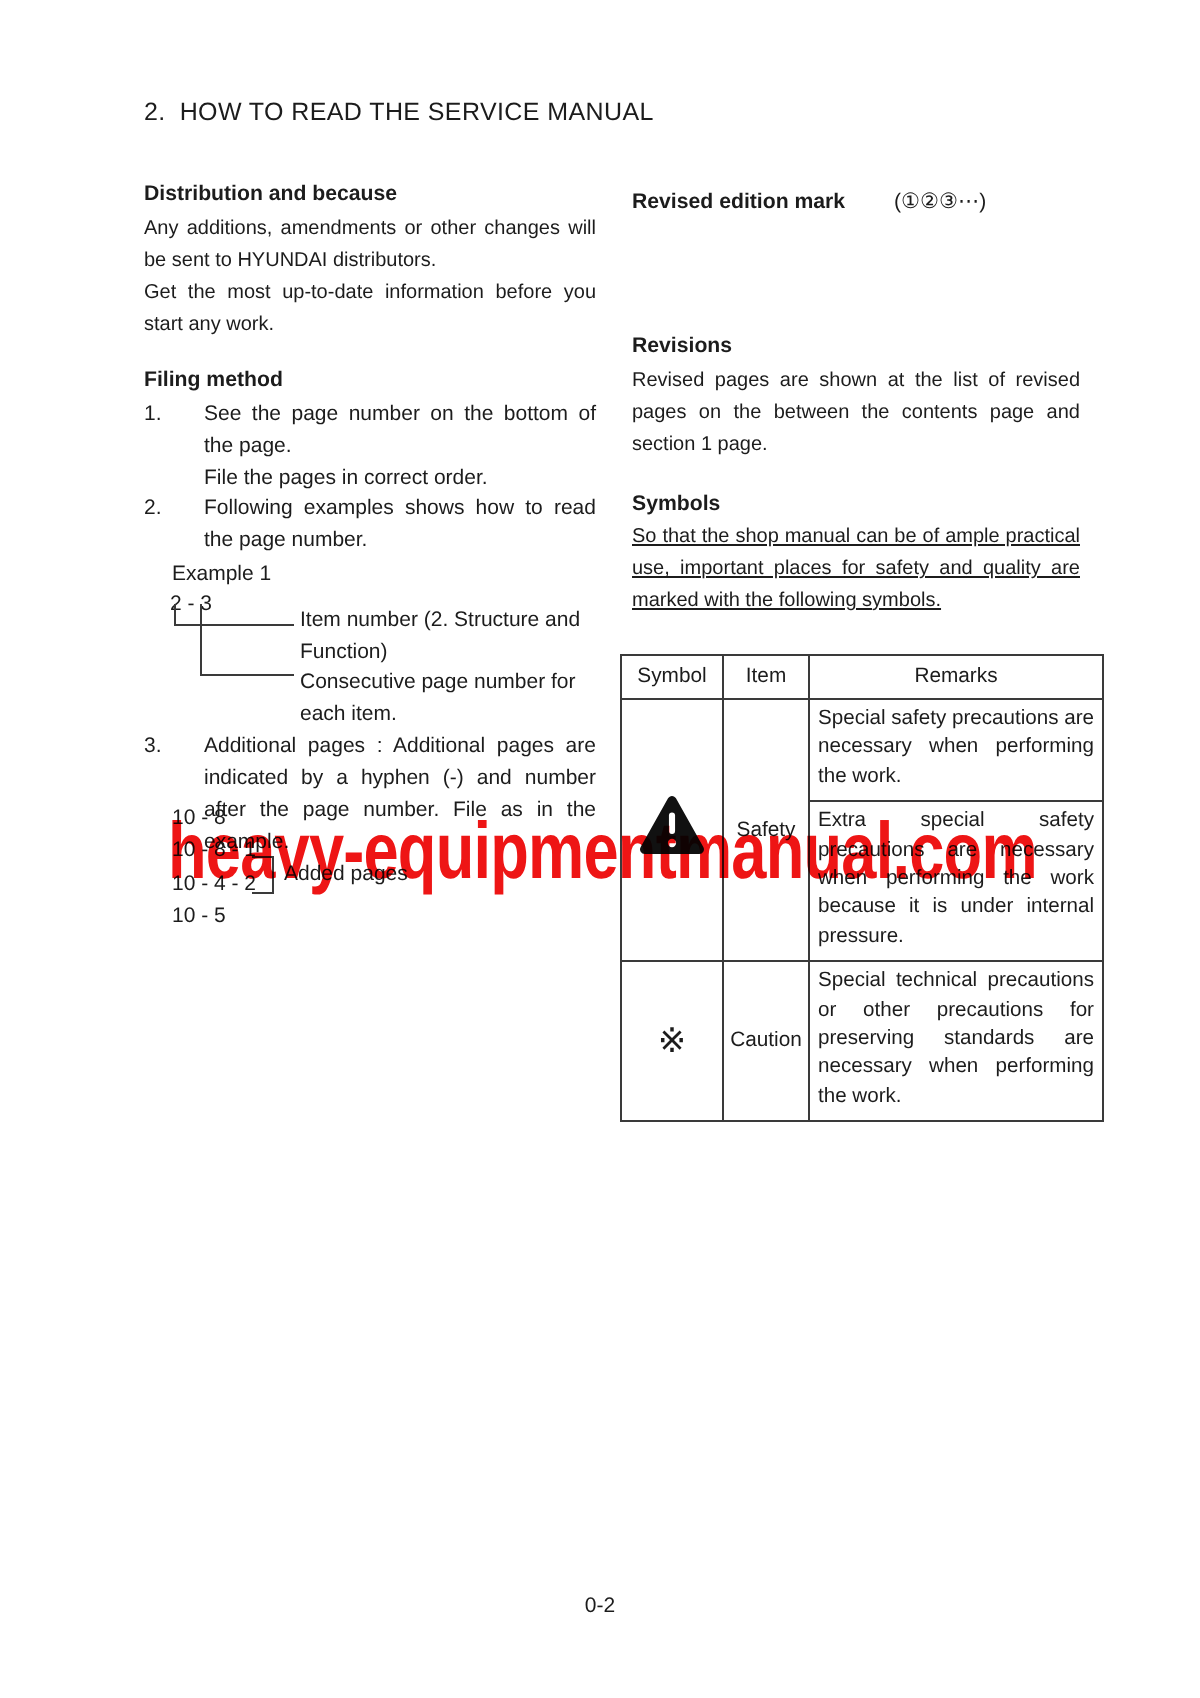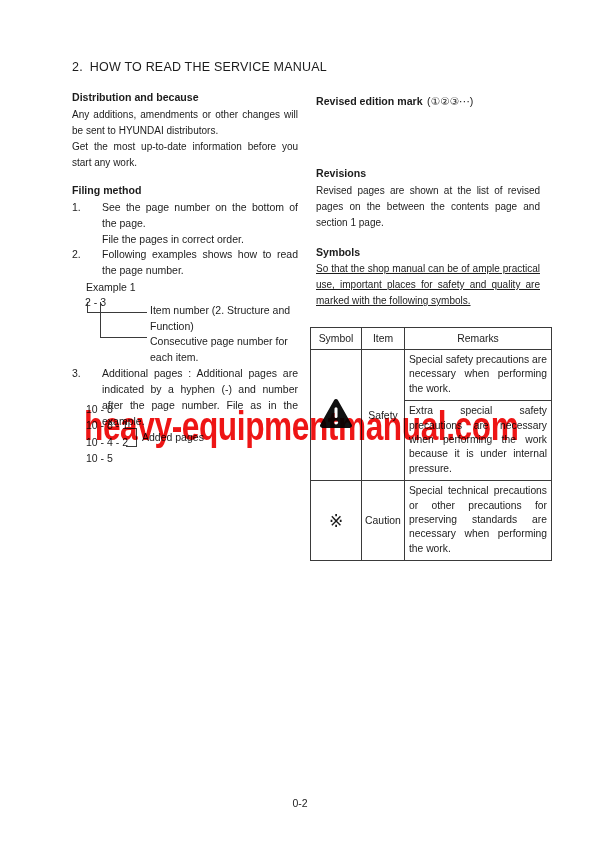--- a/index.html
+++ b/index.html
@@ -33,21 +33,21 @@
     white-space:nowrap;transform:scaleX(0.79);transform-origin:left center;
     mix-blend-mode:multiply;letter-spacing:-0.5px;
   }
   .footer{font-size:10.5px;}
 </style>
 </head>
 <body>
 
 <div class="page">
 
-  <div class="abs title" style="left:72px;top:60px;text-align:center;">
+  <div class="abs title" style="left:72px;top:49px;text-align:center;">
     <span class="num">2.</span><span>HOW TO READ THE SERVICE MANUAL</span>
   </div>
 
   <div class="abs h" style="left:72px;top:91px;">Distribution and because</div>
   <p class="abs body-text" style="left:72px;top:107px;width:226px;">Any additions, amendments or other changes will be sent to HYUNDAI distributors.</p>
   <p class="abs body-text" style="left:72px;top:139px;width:226px;">Get the most up-to-date information before you start any work.</p>
 
   <div class="abs h" style="left:72px;top:184px;">Filing method</div>
 
   <div class="abs li" style="left:72px;top:200px;width:226px;">
@@ -85,21 +85,21 @@
     <div class="mono-line">10 - 8</div>
     <div class="mono-line">10 - 8 - 1</div>
     <div class="mono-line">10 - 4 - 2</div>
     <div class="mono-line">10 - 5</div>
   </div>
   <div class="abs bracket" style="left:126px;top:428px;width:10px;height:17px;"></div>
   <div class="abs" style="left:142px;top:431px;font-size:10.5px;">Added pages</div>
 
   <div class="abs" style="left:316px;top:91px;width:224px;">
     <span class="h">Revised edition mark</span>
-    <span style="font-size:10.6px;">(①②③⋯)</span>
+    <span style="font-size:10.6px;margin-left:20px;">(①②③⋯)</span>
   </div>
 
   <div class="abs h" style="left:316px;top:167px;">Revisions</div>
   <p class="abs body-text" style="left:316px;top:183px;width:224px;">Revised pages are shown at the list of revised pages on the between the contents page and section 1 page.</p>
 
   <div class="abs h" style="left:316px;top:246px;">Symbols</div>
   <p class="abs body-text" style="left:316px;top:261px;width:224px;text-decoration:underline;">So that the shop manual can be of ample practical use, important places for safety and quality are marked with the following symbols.</p>
 
   <table class="sym abs" style="left:310px;top:327px;">
     <tbody>

